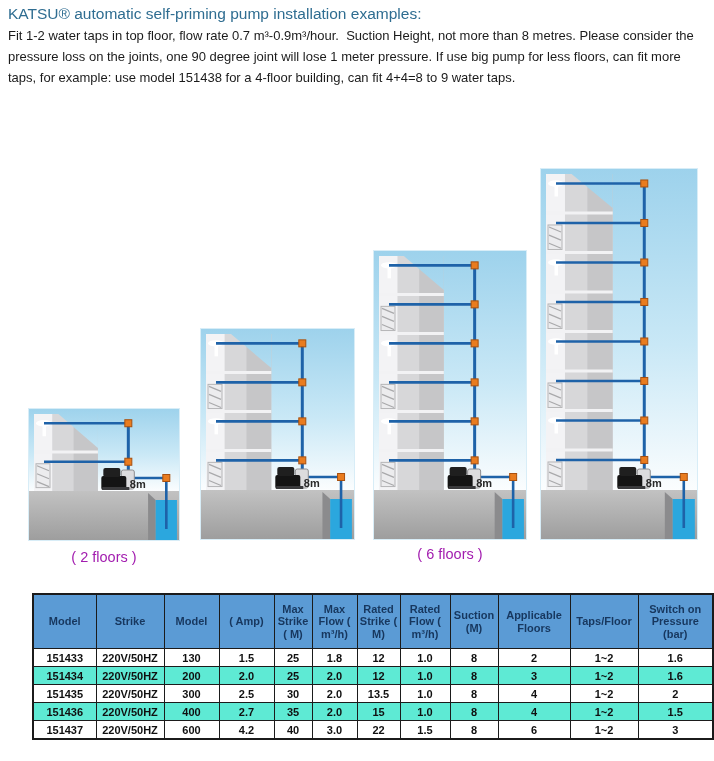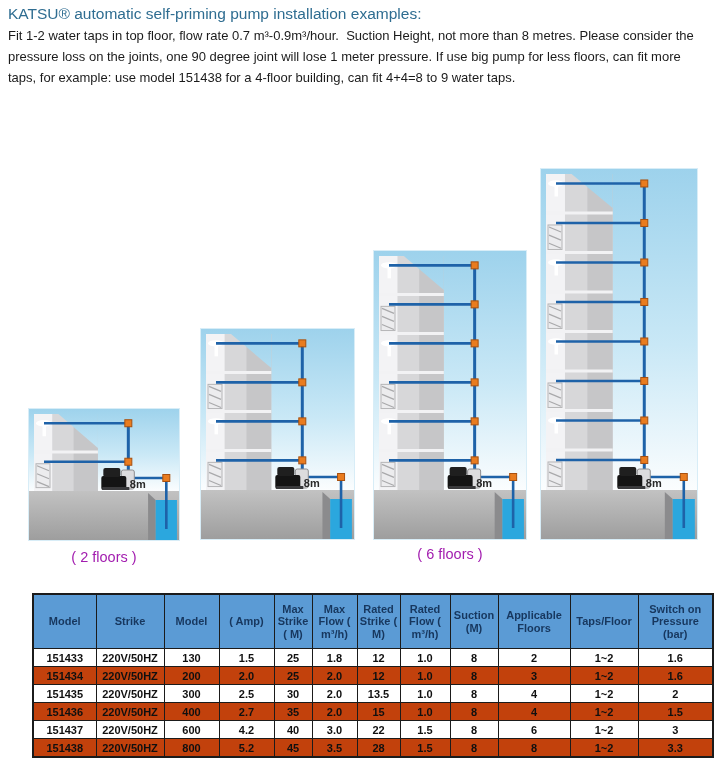--- a/index.html
+++ b/index.html
@@ -8,21 +8,21 @@
   .hdr{position:absolute;left:8px;top:3px;width:700px;}
   .hdr h1{margin:0 0 1px 0;font-size:15.5px;font-weight:400;color:#2f6d91;line-height:21px;}
   .hdr p{margin:0;font-size:13px;color:#1b1b1b;line-height:21px;}
   .panel{position:absolute;display:block;}
   .cap{position:absolute;font-size:14.5px;color:#a21caf;text-align:center;}
   table.spec{position:absolute;left:32px;top:593px;width:680px;border-collapse:collapse;table-layout:fixed;
     border:2px solid #1b1b1b;font-size:11px;}
   table.spec th,table.spec td{border:1.6px solid #1b1b1b;text-align:center;vertical-align:middle;padding:0 1px;overflow:hidden;}
   table.spec th{background:#5b9bd5;color:#17375e;font-weight:bold;height:53px;line-height:12.5px;}
   table.spec td{height:17px;color:#101010;font-weight:bold;background:#fff;}
-  table.spec tr.alt td{background:#c2410c;}
+  table.spec tr.alt td{background:#5eead4;}
 </style>
 </head>
 <body>
 
 <div id="canvas">
 
   <div class="hdr">
     <h1>KATSU® automatic self-priming pump installation examples:</h1>
     <p>Fit 1-2 water taps in top floor, flow rate 0.7 m³-0.9m³/hour.&nbsp; Suction Height, not more than 8 metres. Please consider the pressure loss on the joints, one 90 degree joint will lose 1 meter pressure. If use big pump for less floors, can fit more taps, for example: use model 151438 for a 4-floor building, can fit 4+4=8 to 9 water taps.</p>
   </div>
@@ -374,30 +374,16 @@
           <td>4.2</td>
           <td>40</td>
           <td>3.0</td>
           <td>22</td>
           <td>1.5</td>
           <td>8</td>
           <td>6</td>
           <td>1~2</td>
           <td>3</td>
         </tr>
-        <tr class="alt">
-          <td>151438</td>
-          <td>220V/50HZ</td>
-          <td>800</td>
-          <td>5.2</td>
-          <td>45</td>
-          <td>3.5</td>
-          <td>28</td>
-          <td>1.5</td>
-          <td>8</td>
-          <td>8</td>
-          <td>1~2</td>
-          <td>3.3</td>
-        </tr>
       </tbody>
   </table>
 
 </div>
 
 </body></html>

